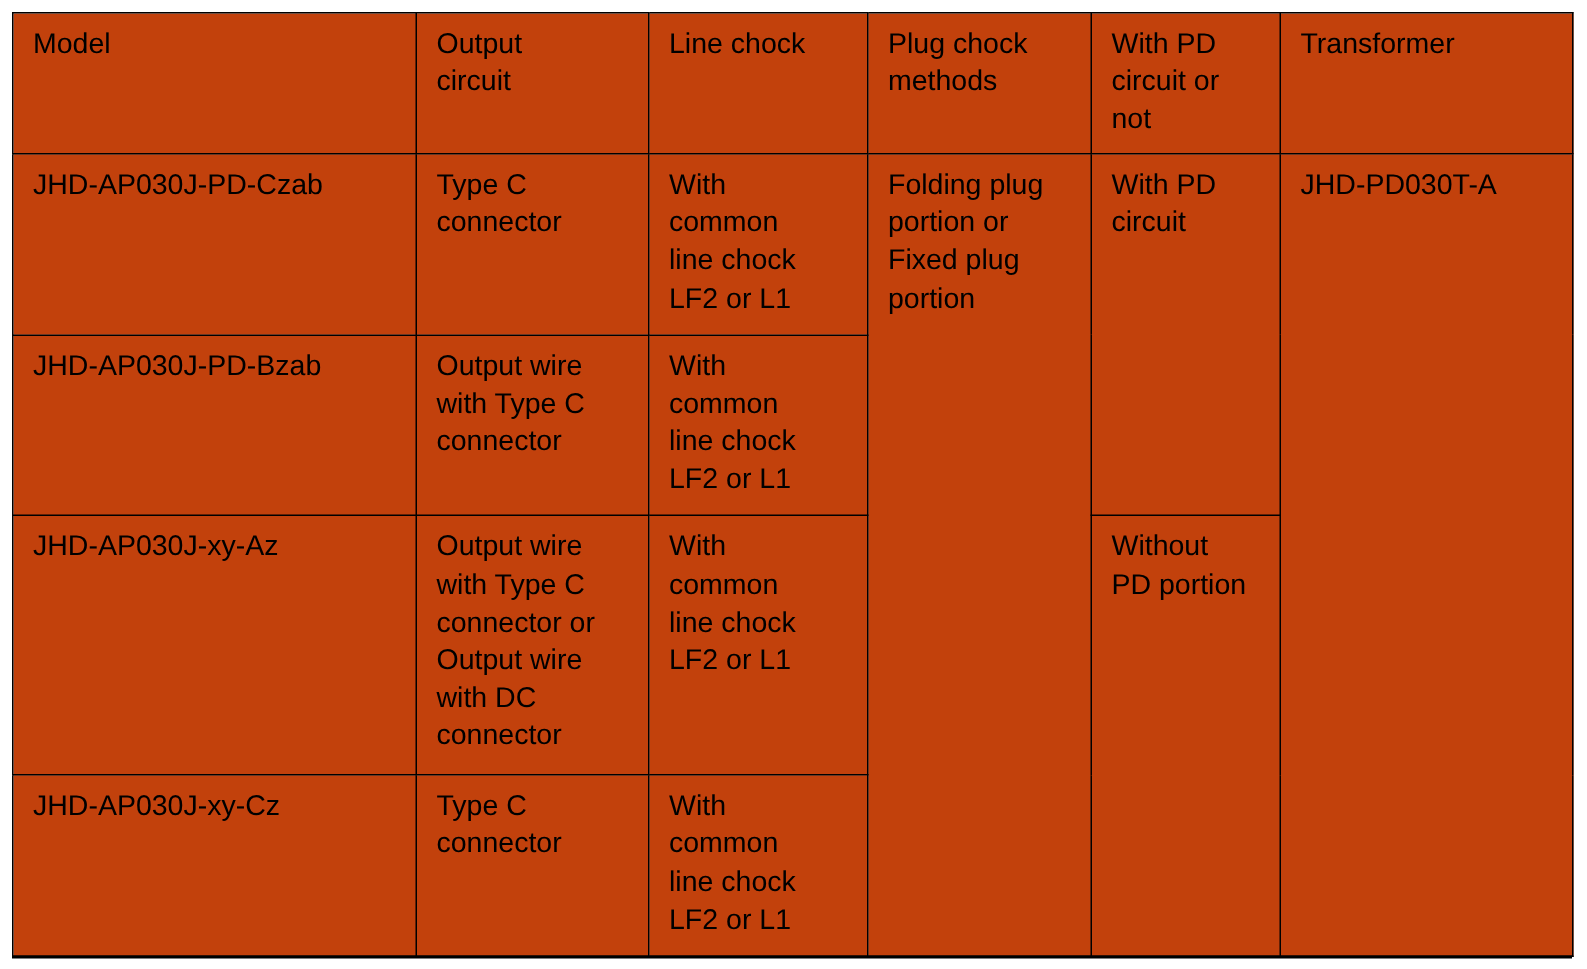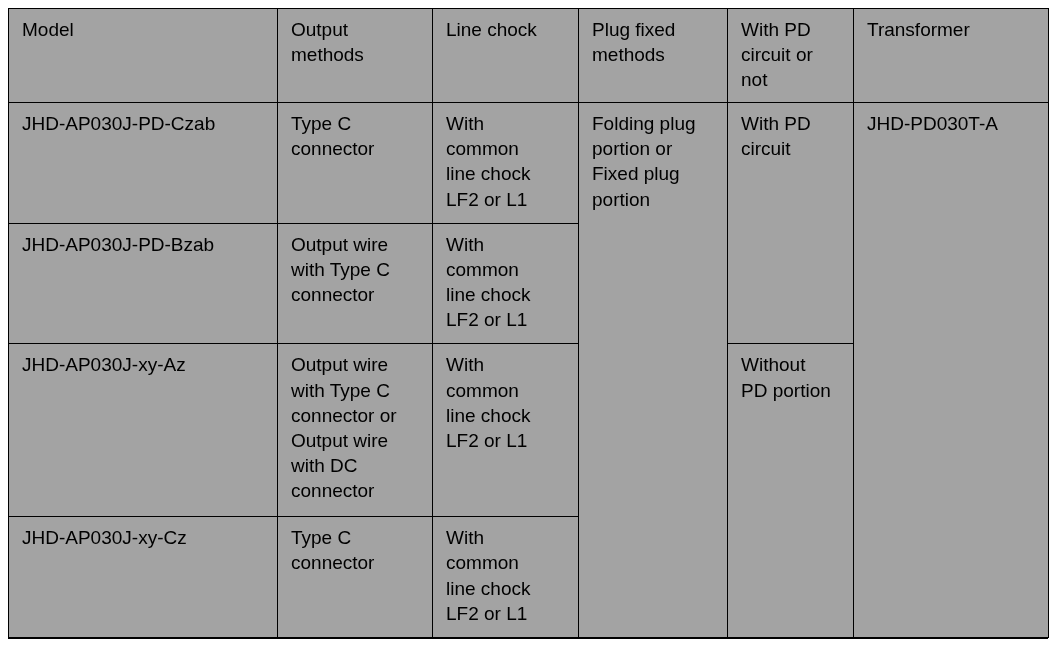--- a/index.html
+++ b/index.html
@@ -28,21 +28,21 @@
     table-layout: fixed;
   }
   table.spec-table td {
     border: 1px solid #000000;
     vertical-align: top;
     padding: 8px 9px 6px 13px;
     font-size: 19px;
     line-height: 1.32;
     font-family: "Liberation Sans", sans-serif;
     color: #000000;
-    background: #a3a3a3;
+    background: #c2410c;
     white-space: pre-line;
     word-wrap: break-word;
   }
   
   col.c0 { width: 269px; }
   col.c1 { width: 155px; }
   col.c2 { width: 146px; }
   col.c3 { width: 149px; }
   col.c4 { width: 126px; }
   col.c5 { width: 195px; }
@@ -70,23 +70,23 @@
         <col class="c2">
       <col class="c3">
         <col class="c4">
         <col class="c5">
     </colgroup>
     <tbody>
 
       <tr>
         <td>Model</td>
         <td>Output
-methods</td>
+circuit</td>
         <td>Line chock</td>
-        <td>Plug fixed
+        <td>Plug chock
 methods</td>
         <td>With PD
 circuit or
 not</td>
         <td>Transformer</td>
       </tr>
 
       <tr>
         <td>JHD-AP030J-PD-Czab</td>
         <td>Type C

